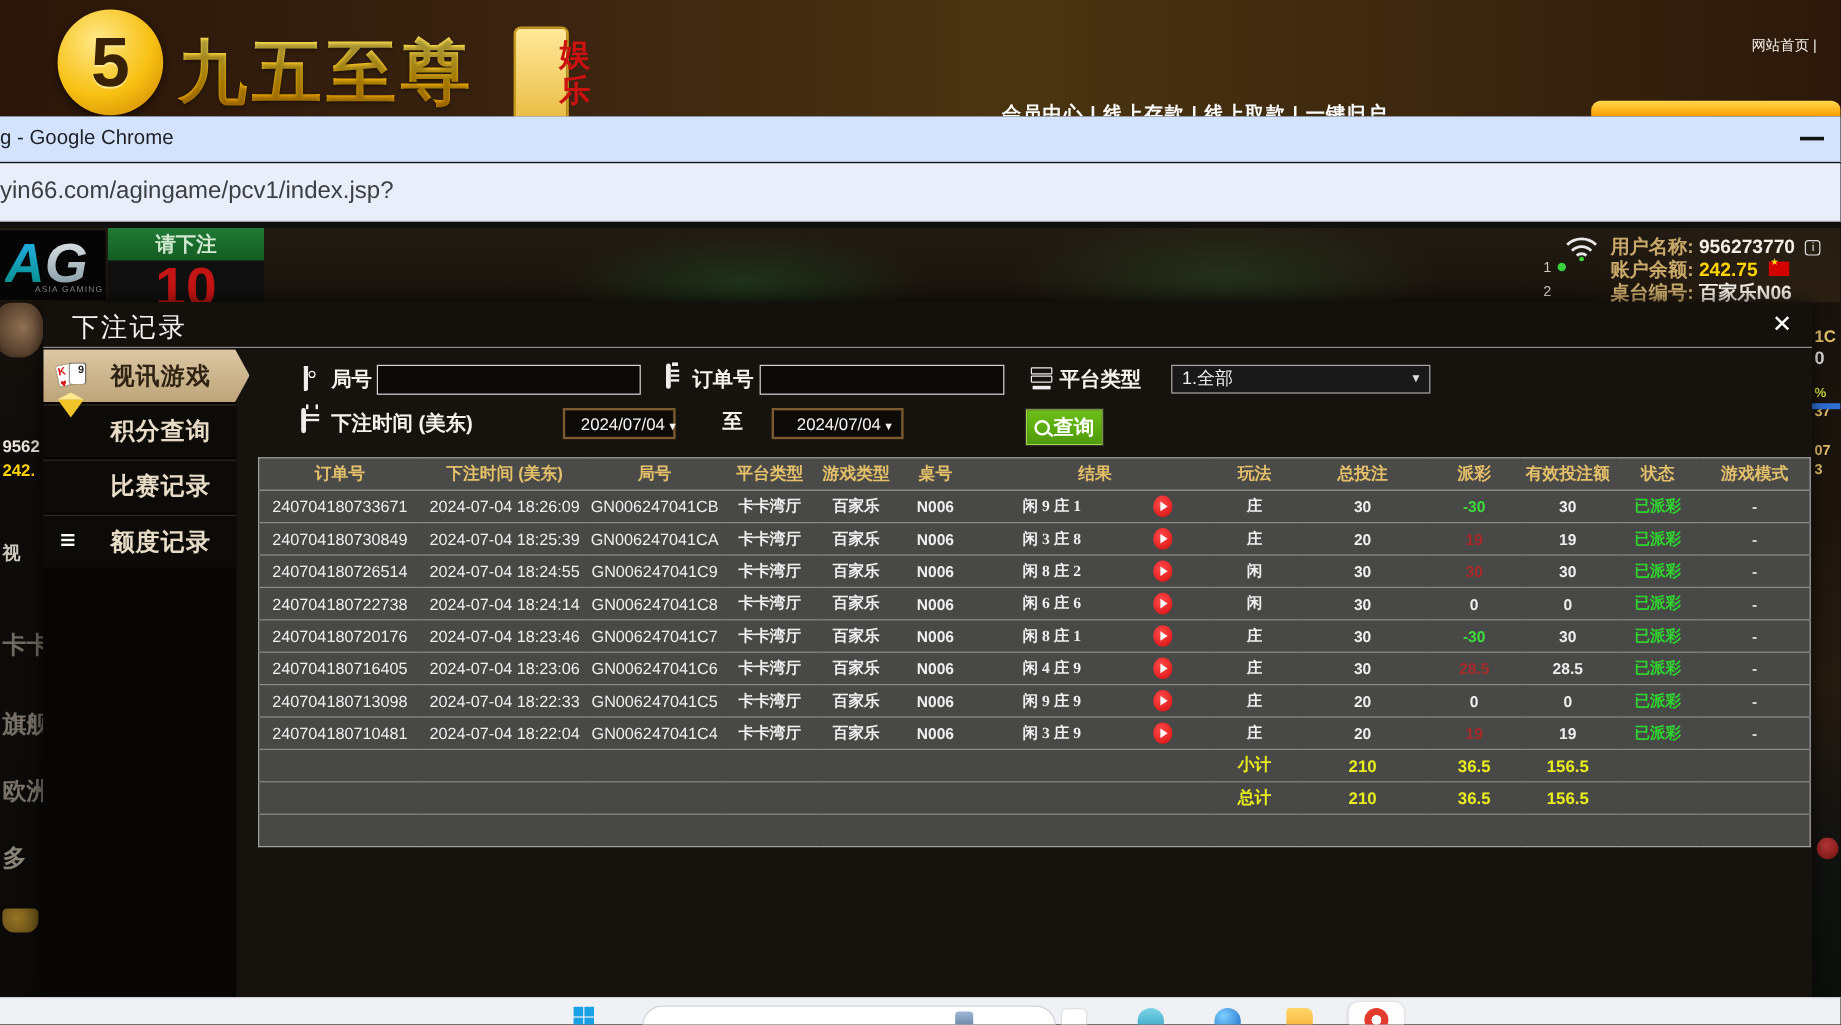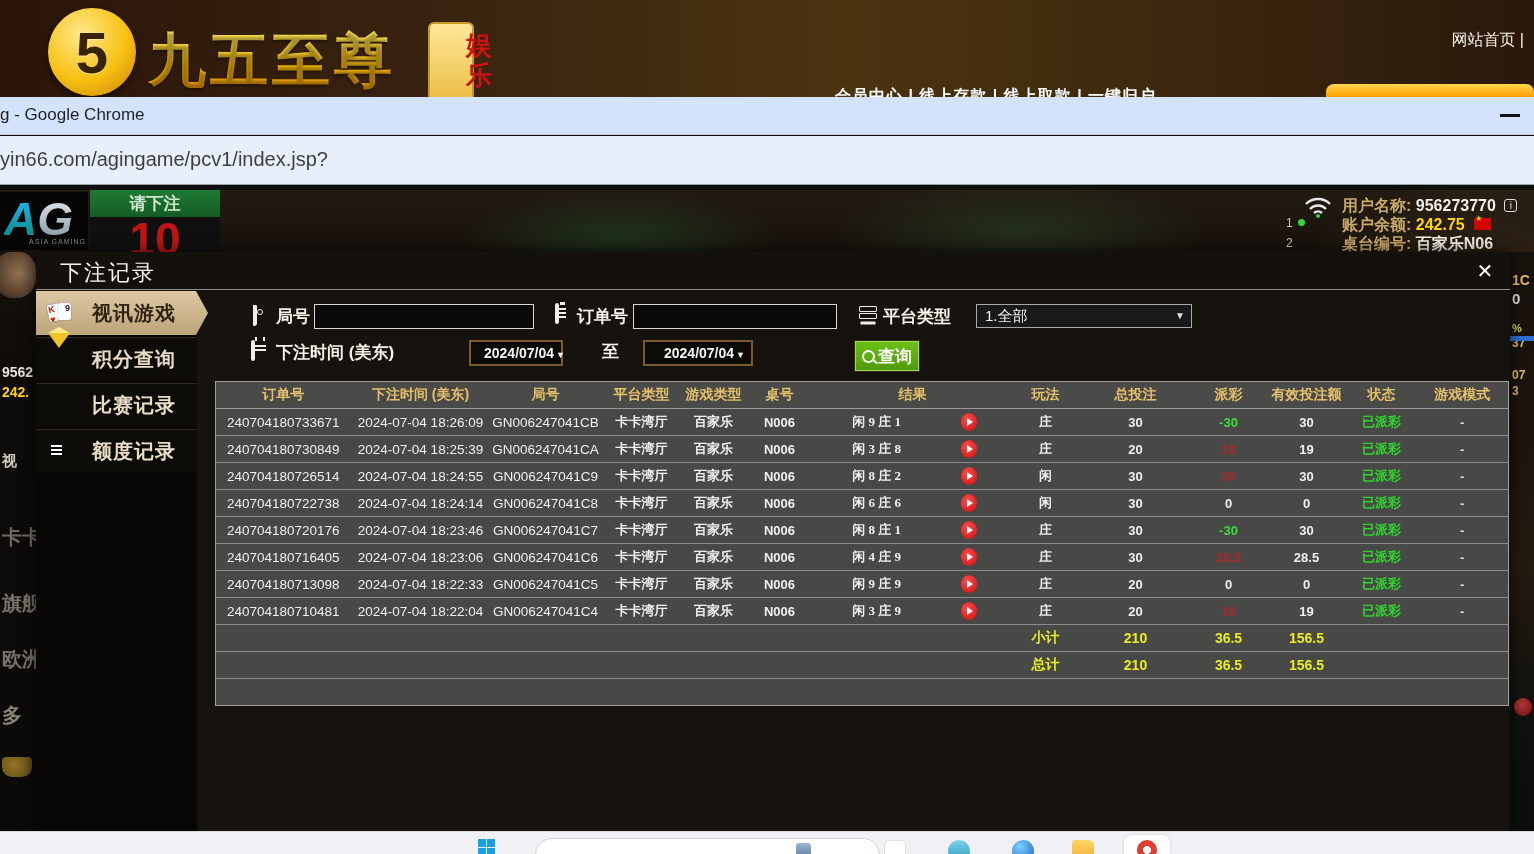--- a/index.html
+++ b/index.html
@@ -14,21 +14,21 @@
     background:radial-gradient(circle at 38% 30%, #ffe98a, #f7c012 55%, #c77e00);
     box-shadow:0 3px 6px rgba(0,0,0,.5); display:flex; align-items:center; justify-content:center; }
   .logo-circle .five { font-size:58px; font-weight:bold; color:#3a2206;
     text-shadow:0 1px 0 #ffe98a; }
   .logo-name { position:absolute; left:148px; top:22px; font-size:58px; font-weight:bold; letter-spacing:4px;
     background:linear-gradient(180deg,#ffe14d 20%,#f7b500 60%,#e08900); -webkit-background-clip:text;
     background-clip:text; color:transparent; text-shadow:0 2px 3px rgba(0,0,0,.35); }
   .logo-badge { position:absolute; left:428px; top:22px; width:46px; height:86px; border-radius:6px;
     background:linear-gradient(180deg,#ffe89a,#e8b93c); border:2px solid #c89a20;
     color:#cc1111; font-weight:bold; font-size:26px; line-height:30px; text-align:center; padding-top:6px;padding-left:36px; }
-  .home-link { position:absolute; right:10px; top:30px; color:#f5f2ec; font-size:16px; }
+  .home-link { position:absolute; right:20px; top:30px; color:#f5f2ec; font-size:12px; }
   .top-nav { position:absolute; left:835px; top:84px; height:13px; overflow:hidden; color:#fdfdfd;
     font-size:16px; font-weight:bold; line-height:24px; letter-spacing:1px; }
   .promo-btn { position:absolute; left:1326px; top:84px; width:208px; height:13px;
     border-radius:8px 8px 0 0; background:linear-gradient(180deg,#ffd84d,#ff9d00); }
 
   
   .chrome-win { position:absolute; left:0; top:97px; width:1534px; height:93px; }
   .chrome-title { position:absolute; left:0; top:0; width:1534px; height:38px; background:#d3e3fd;
     border-bottom:1px solid #bcc8dd; }
   .chrome-title-text { position:absolute; left:0; top:8px; font-size:17px; color:#1f2124; white-space:nowrap; }
@@ -137,21 +137,21 @@
   
   .dlg-form { position:absolute; left:161px; top:39px; width:1313px; height:90px; }
   .f-label { position:absolute; color:#f5f2ec; font-size:17px; font-weight:bold; white-space:nowrap; }
   .f-icon { position:absolute; width:20px; height:20px; }
   .f-input { position:absolute; height:25px; background:#0b0a08; border:1px solid #d8d8d8;
     color:#eee; font-size:14px; padding:0 6px; outline:none; }
   .f-select { position:absolute; height:24px; background:#191919; border:1px solid #a8a8a8;
     color:#f0f0f0; font-size:15px; line-height:22px; padding:0 8px; cursor:pointer; }
   .f-select .caret { position:absolute; right:6px; top:0px; font-size:10px; color:#ddd; }
   .f-date { position:absolute; width:94px; height:26px; background:#0d0b08; border:2px solid #7a5a2e;
-    color:#f5f5f5; font-size:14px; font-weight:bold; line-height:22px; text-align:center; cursor:pointer;padding-left:13px; }
+    color:#f5f5f5; font-size:14px; font-weight:normal; line-height:22px; text-align:center; cursor:pointer;padding-left:13px; }
   .f-date .caret { font-size:9px; margin-left:2px; }
   .search-btn { position:absolute; left:658px; top:50px; width:64px; height:30px;
     background:linear-gradient(180deg,#6cbf17,#4f9a0a); border:1px solid #a8d84a; outline:1px solid #2c2c2c;
     color:#fff; font-size:17px; font-weight:bold; display:flex; align-items:center; justify-content:center;
     gap:3px; cursor:pointer; }
   .mag-icon { width:13px; height:13px; border:2px solid #fff; border-radius:50%; position:relative; }
   .mag-icon::after { content:""; position:absolute; left:9px; top:9px; width:5px; height:2px; background:#fff;
     transform:rotate(40deg); }
 
   

